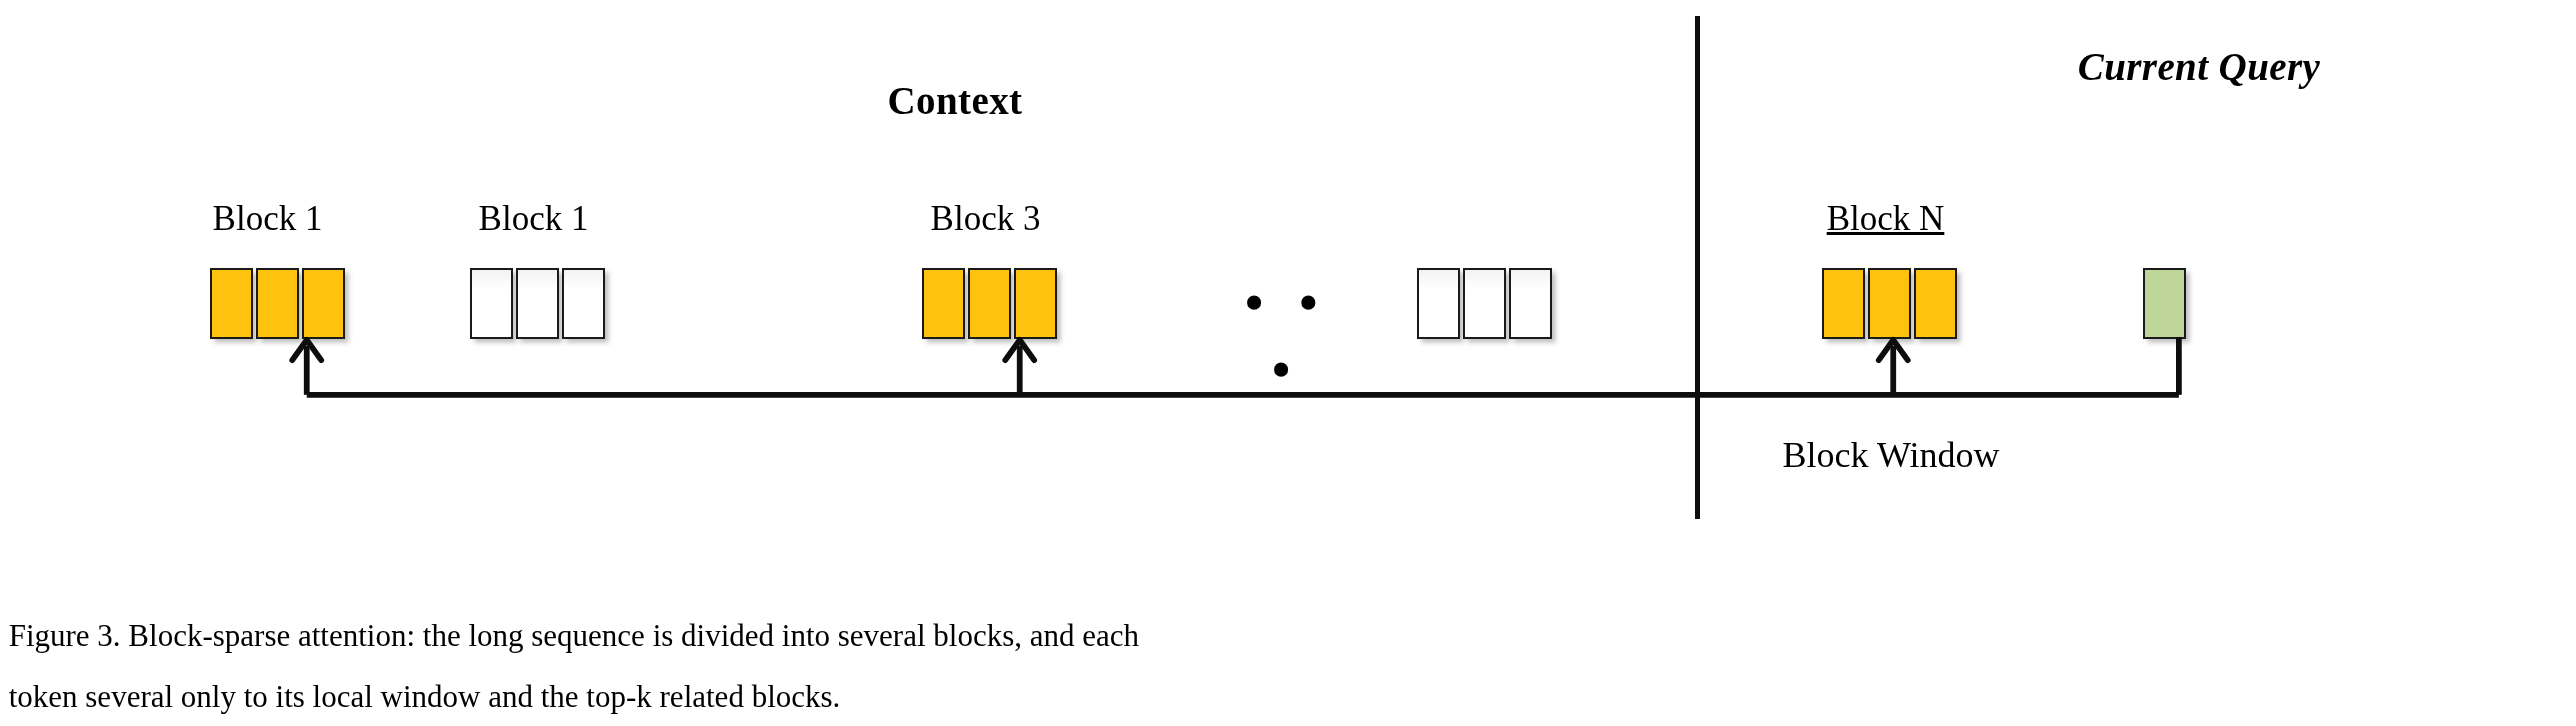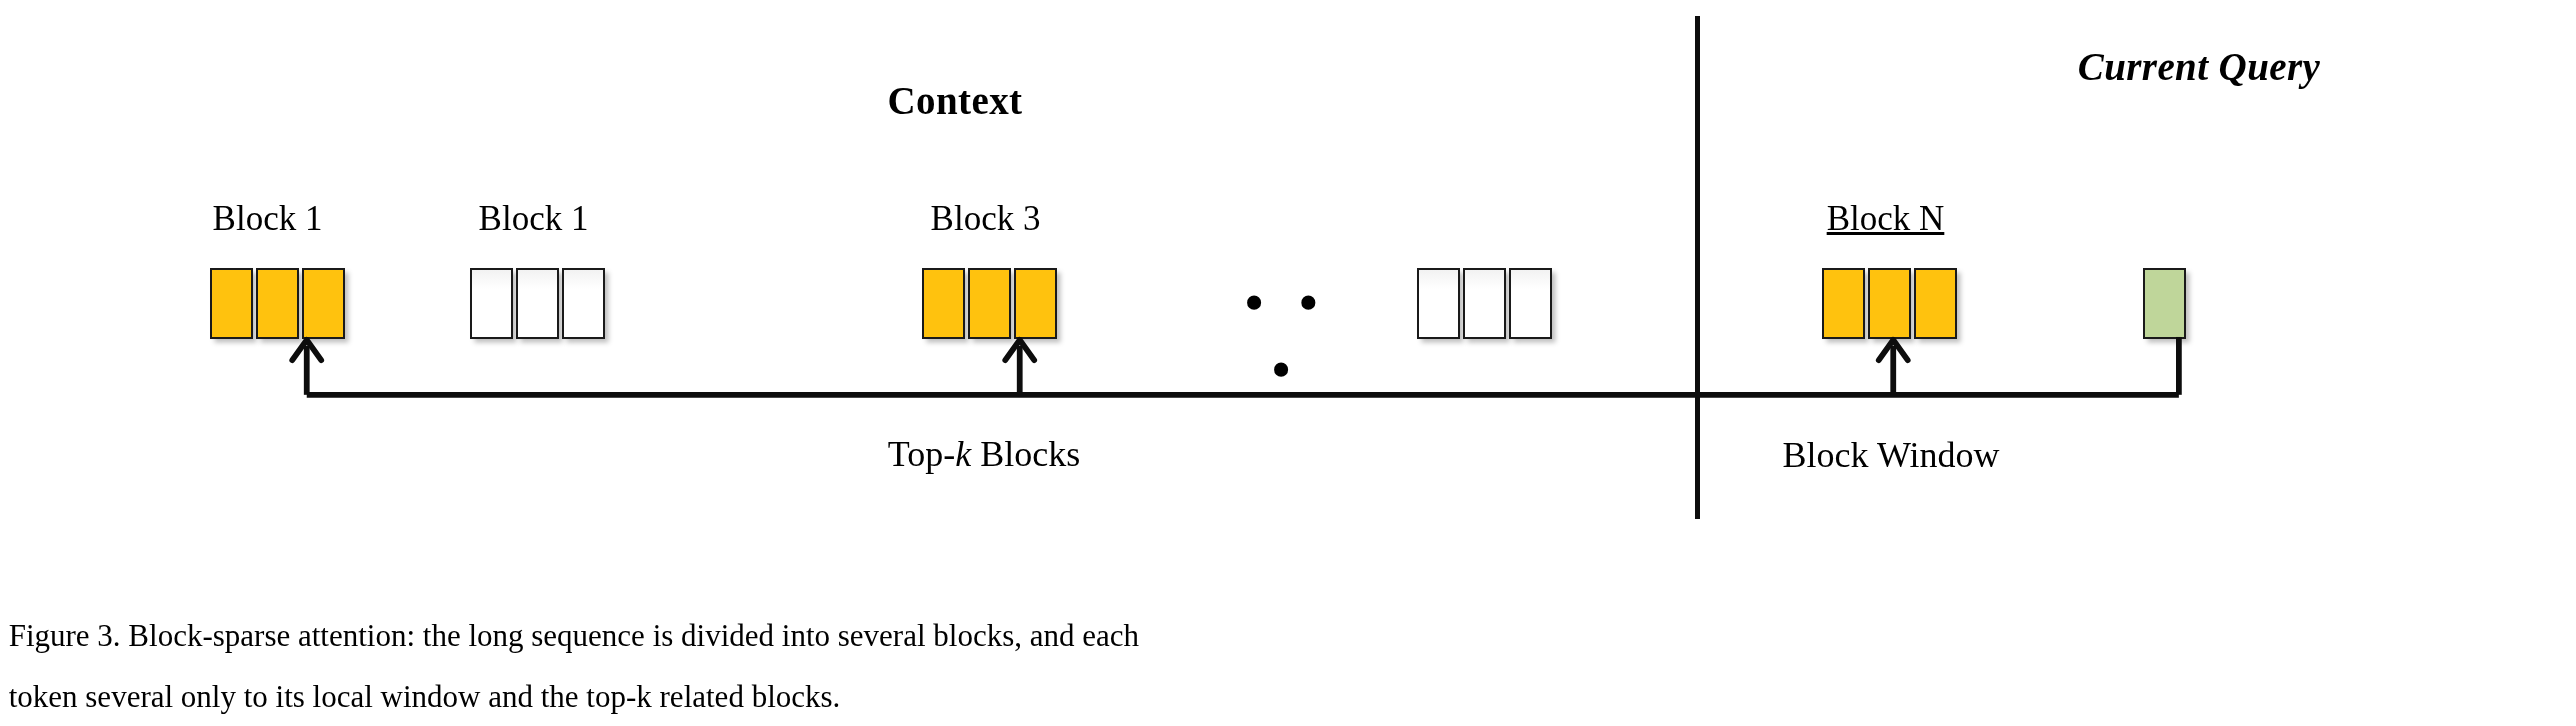--- a/index.html
+++ b/index.html
@@ -217,23 +217,20 @@
 
       <line x1="3013" y1="546" x2="3013" y2="466"></line>
     </g>
     <g fill="none" stroke="#0d0d0d" stroke-width="8" stroke-linecap="round" stroke-linejoin="round">
       <polyline points="404,498 424,470 444,498"></polyline>
       <polyline points="1390,498 1410,470 1430,498"></polyline>
       <polyline points="2598,498 2618,470 2638,498"></polyline>
     </g>
   </svg>
 
-  <div class="wire-label" id="label-topk">
-    <span>Top-</span><i>k</i><span> Blocks</span>
-  </div>
 
   <div class="wire-label" id="label-local">Block Window</div>
 
   <div id="caption">
     <span class="cap-line">Figure 3.  Block-sparse attention:  the long sequence is divided into several blocks, and each</span>
     <span class="cap-line">token several only to its local window and the top-k related blocks.</span>
   </div>
 
 </div>
 

